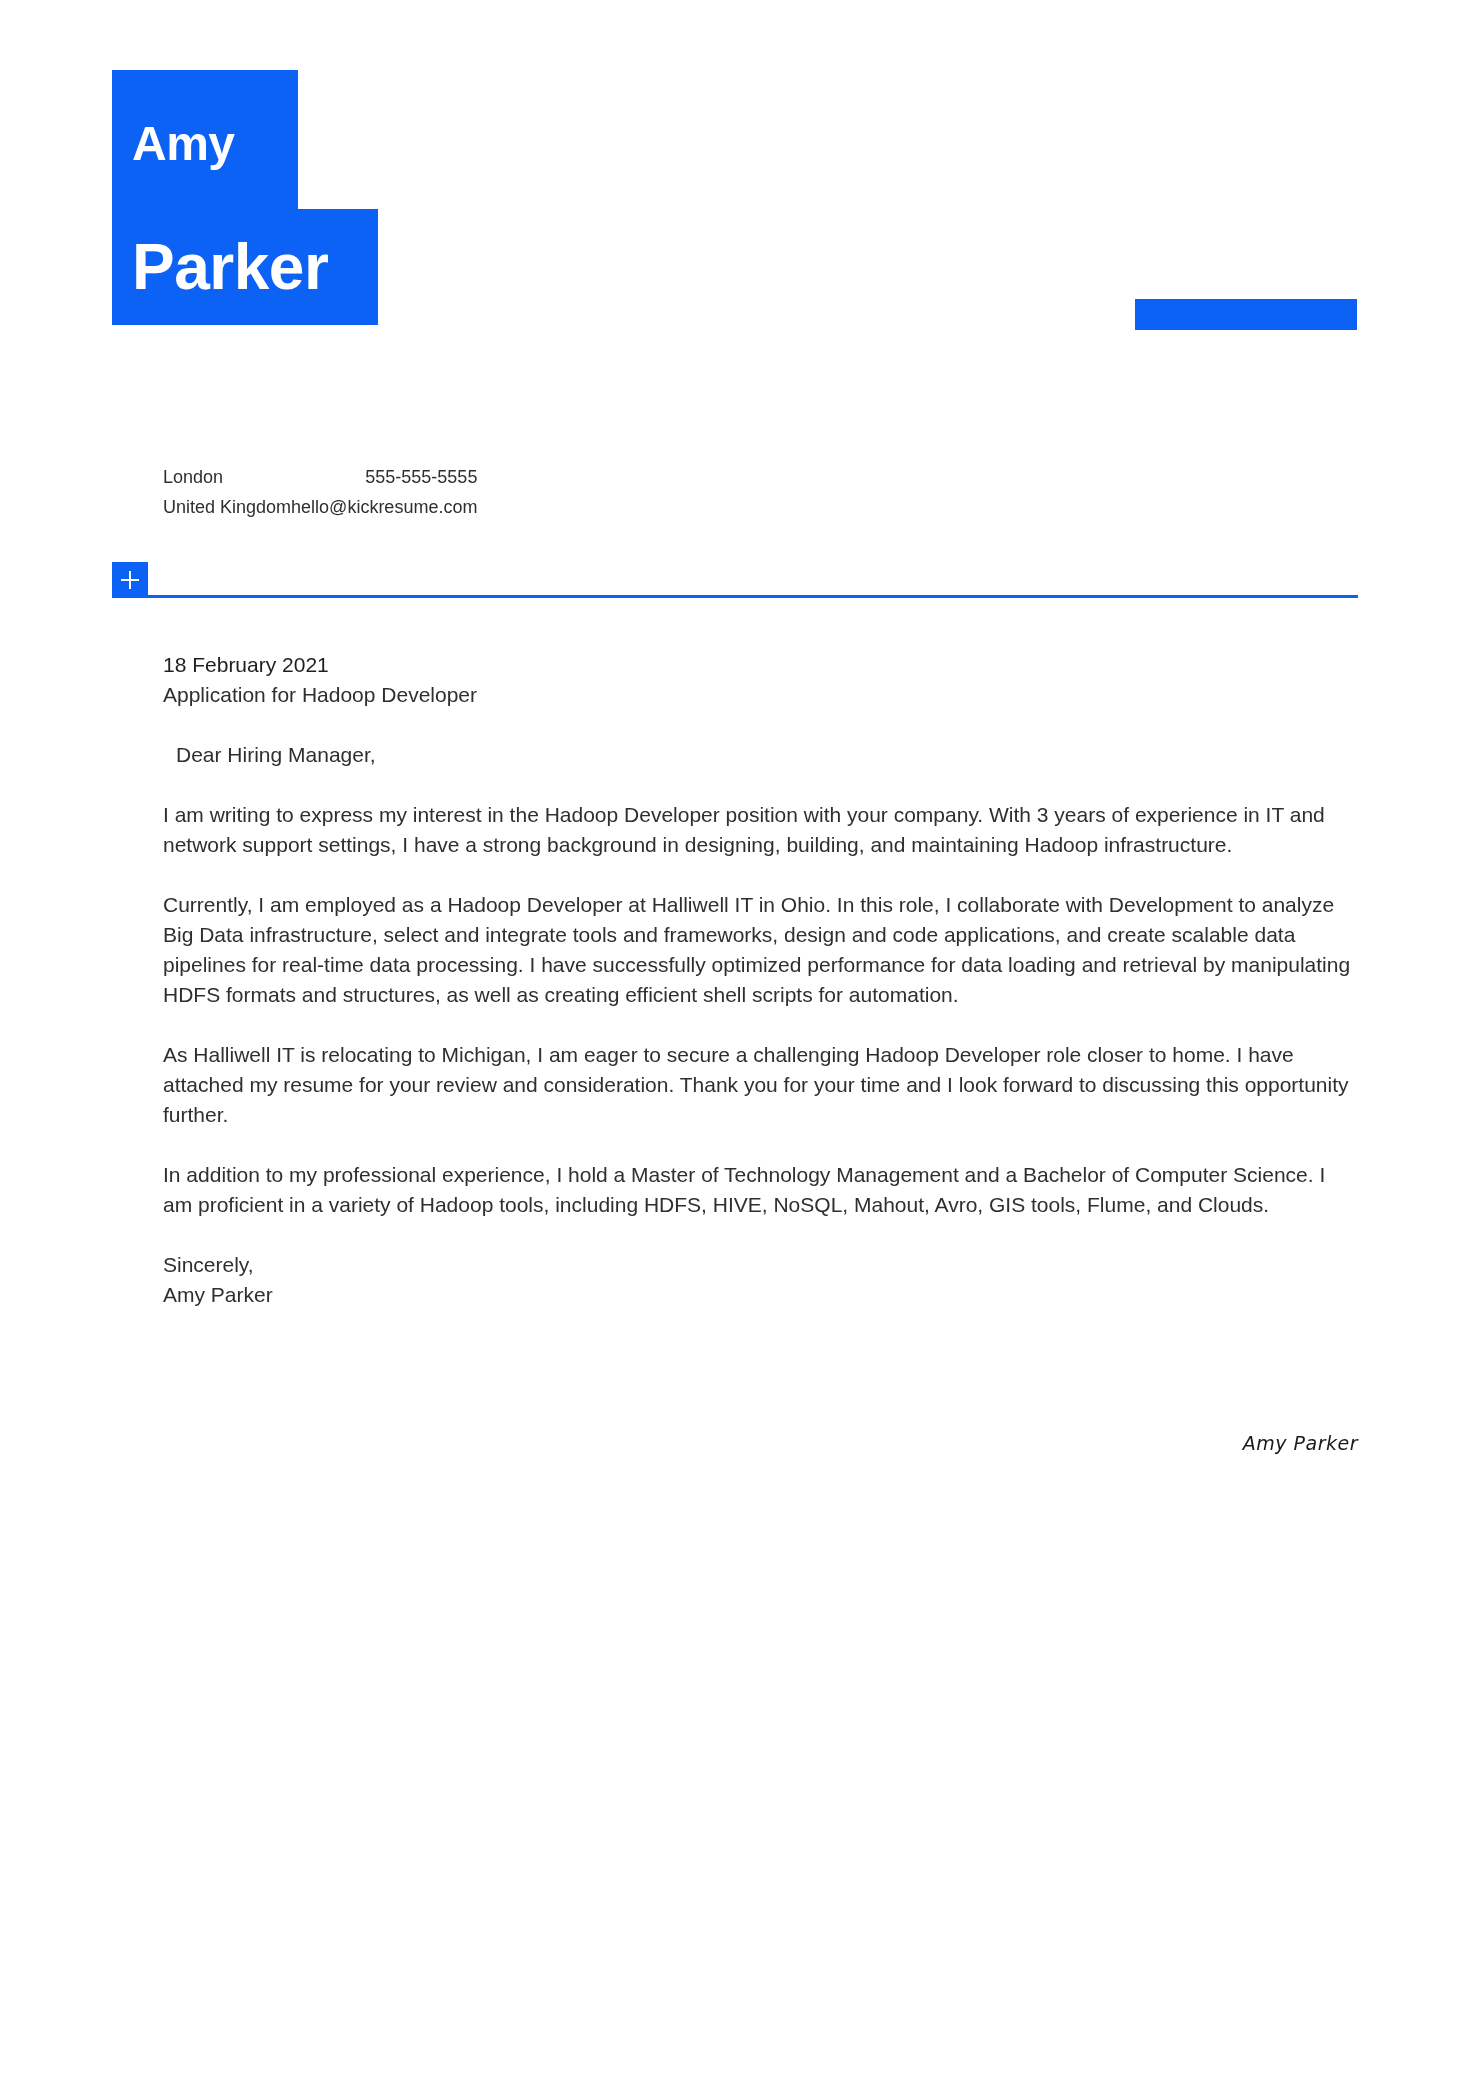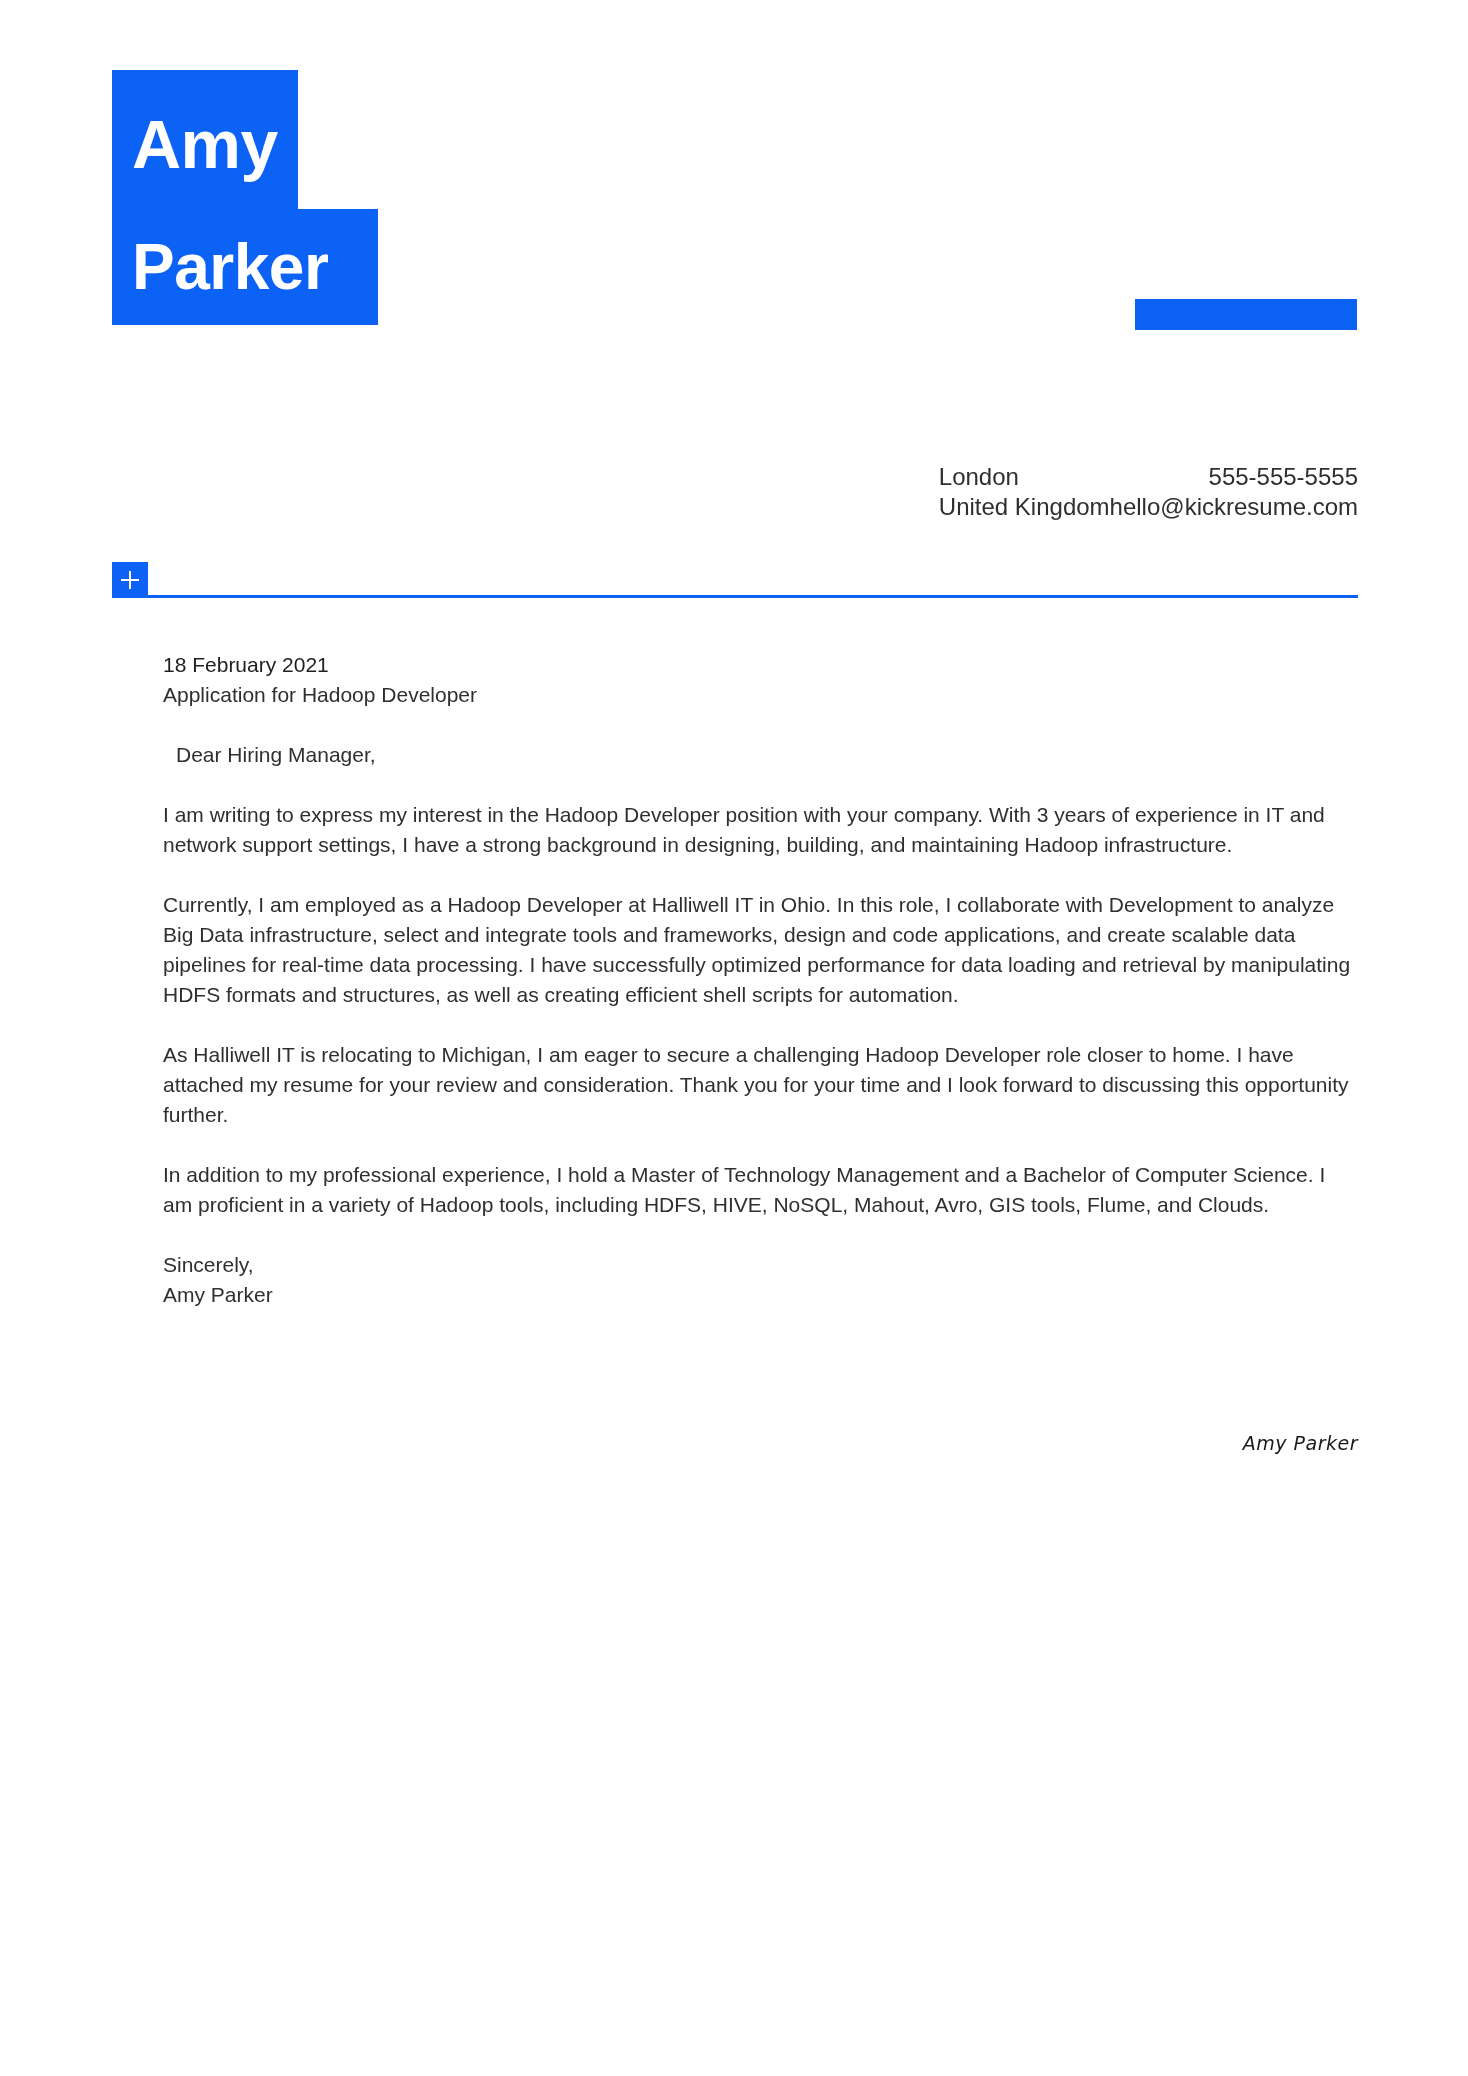--- a/index.html
+++ b/index.html
@@ -30,21 +30,21 @@
     letter-spacing: -0.5px;
     display: flex;
     align-items: center;
     box-sizing: border-box;
   }
   .name-first {
     left: 112px;
     top: 70px;
     width: 186px;
     height: 147px;
-    font-size: 68px;
+    font-size: 48px;
     padding-left: 20px;
   }
   .name-last {
     left: 112px;
     top: 209px;
     width: 266px;
     height: 116px;
     font-size: 64px;
     padding-left: 20px;
   }
@@ -58,22 +58,22 @@
     background: #0b62f5;
   }
 
   
   .contact {
     position: absolute;
     left: 163px;
     top: 462px;
     width: 1195px;
     display: flex;
-    justify-content: flex-end;
-    font-size: 24px;
+    justify-content: flex-start;
+    font-size: 18px;
     line-height: 30px;
     color: #2f2f2f;
   }
   .contact-left { text-align: left; }
   .contact-right { text-align: right; }
   .contact div { white-space: nowrap; }
 
   
   .divider-wrap {
     position: absolute;

